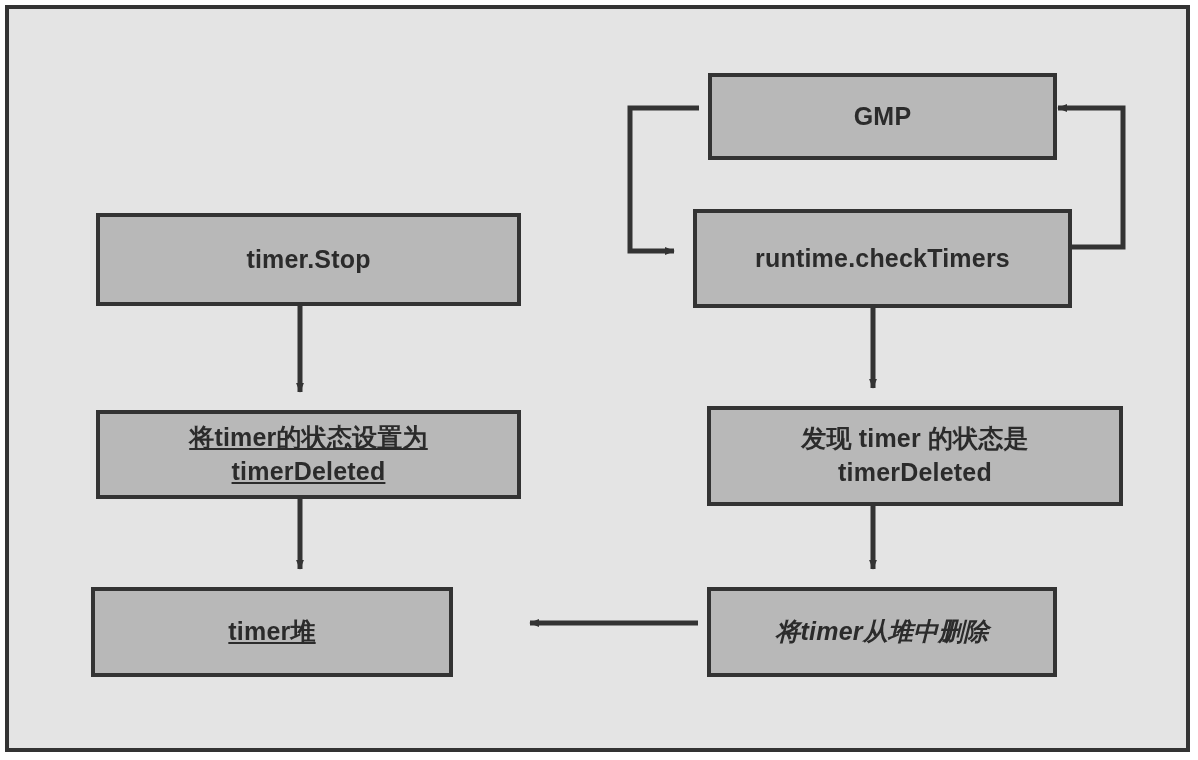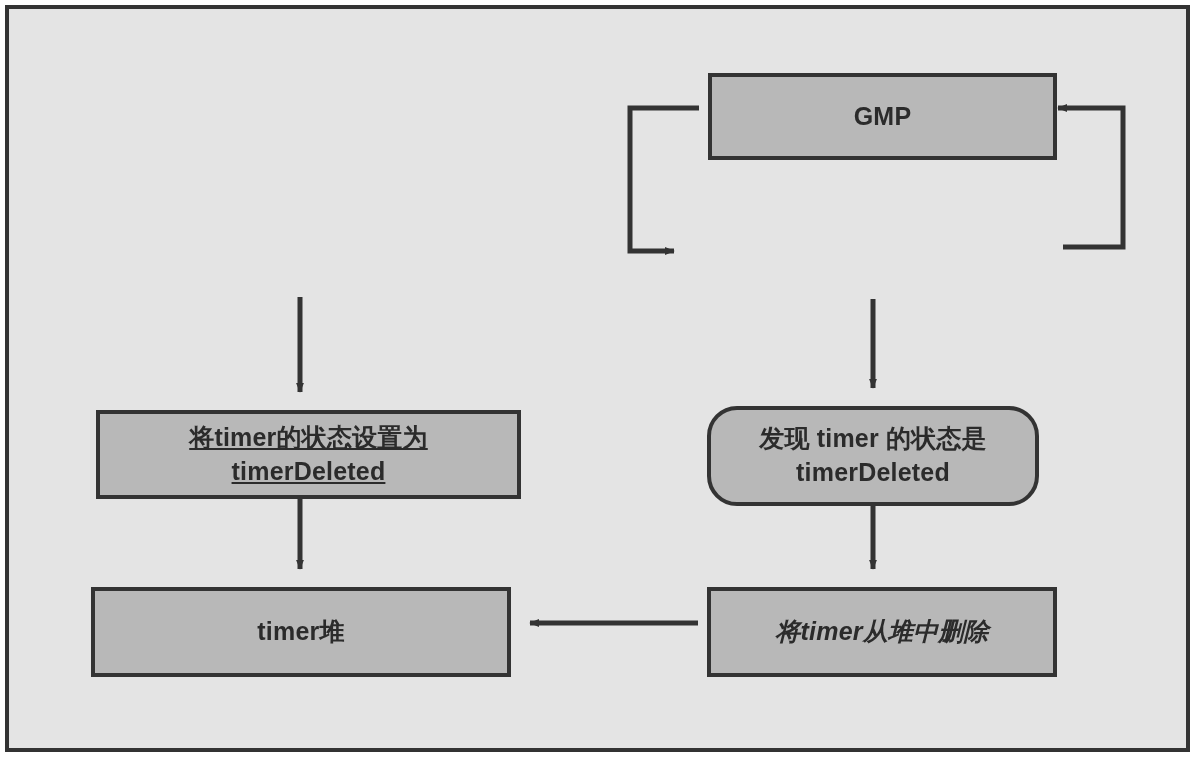--- a/index.html
+++ b/index.html
@@ -46,22 +46,22 @@
   }
   .node-label {
     display: block;
     white-space: pre-line;
   }
   
   #node-gmp            { left: 699px; top: 64px;  width: 349px; height: 87px; }
   #node-checktimers    { left: 684px; top: 200px; width: 379px; height: 99px; }
   #node-timerstop      { left: 87px;  top: 204px; width: 425px; height: 93px; }
   #node-setstate       { left: 87px;  top: 401px; width: 425px; height: 89px; text-decoration: underline; }
-  #node-timerheap      { left: 82px;  top: 578px; width: 420px; height: 90px; }
-  #node-foundstate     { left: 698px; top: 397px; width: 332px; height: 100px; border-radius: 30px; }
+  #node-timerheap      { left: 82px;  top: 578px; width: 362px; height: 90px; text-decoration: underline; }
+  #node-foundstate     { left: 698px; top: 397px; width: 416px; height: 100px; }
   #node-removeheap     { left: 698px; top: 578px; width: 350px; height: 90px; font-style: italic; }
 
   #edges {
     position: absolute;
     left: 0;
     top: 0;
     width: 1198px;
     height: 760px;
     pointer-events: none;
   }
@@ -105,21 +105,27 @@
 
       <g>
         <path d="M698,623 L530,623" fill="none" stroke="#333333" stroke-width="5" stroke-linecap="butt" marker-end="url(#arrowhead)"></path>
       </g>
     </svg>
 
     <div class="node" id="node-gmp">
       <span class="node-label">GMP</span>
     </div>
 
+    <div class="node" id="node-checktimers">
+      <span class="node-label">runtime.checkTimers</span>
+    </div>
 
+    <div class="node" id="node-timerstop">
+      <span class="node-label">timer.Stop</span>
+    </div>
 
     <div class="node" id="node-setstate">
       <span class="node-label">将timer的状态设置为
 timerDeleted</span>
     </div>
 
     <div class="node" id="node-timerheap">
       <span class="node-label">timer堆</span>
     </div>
 

